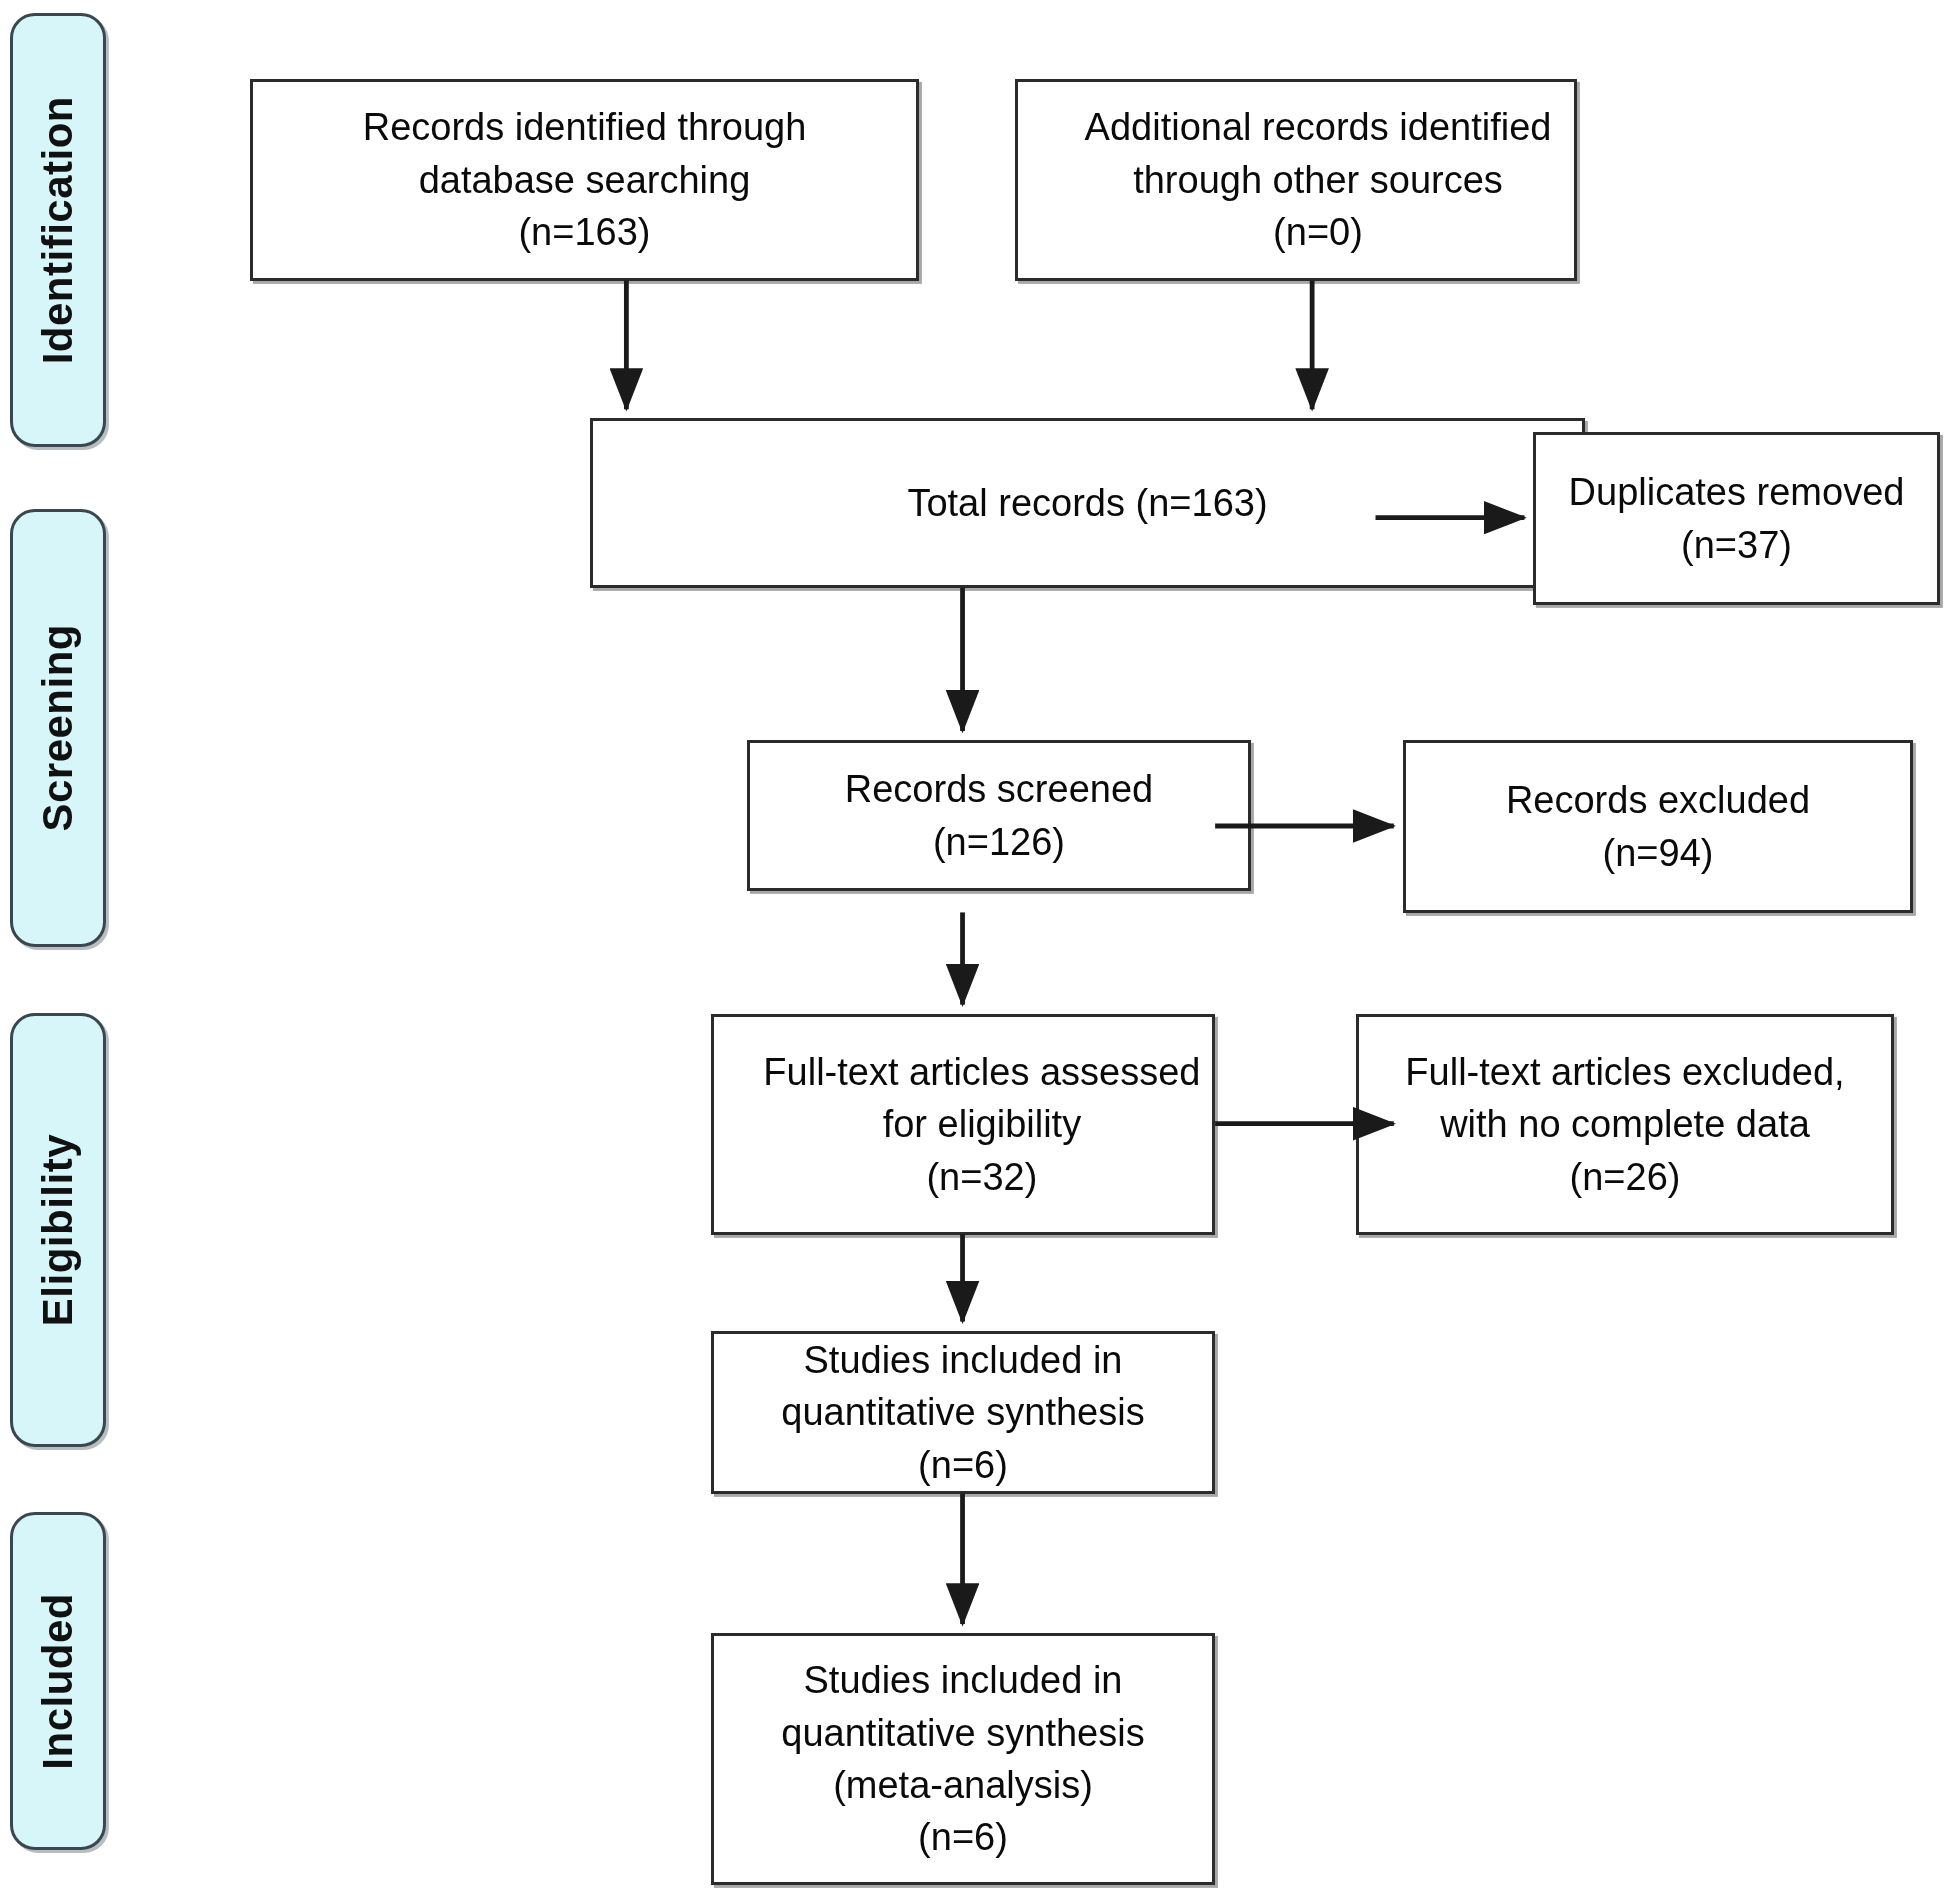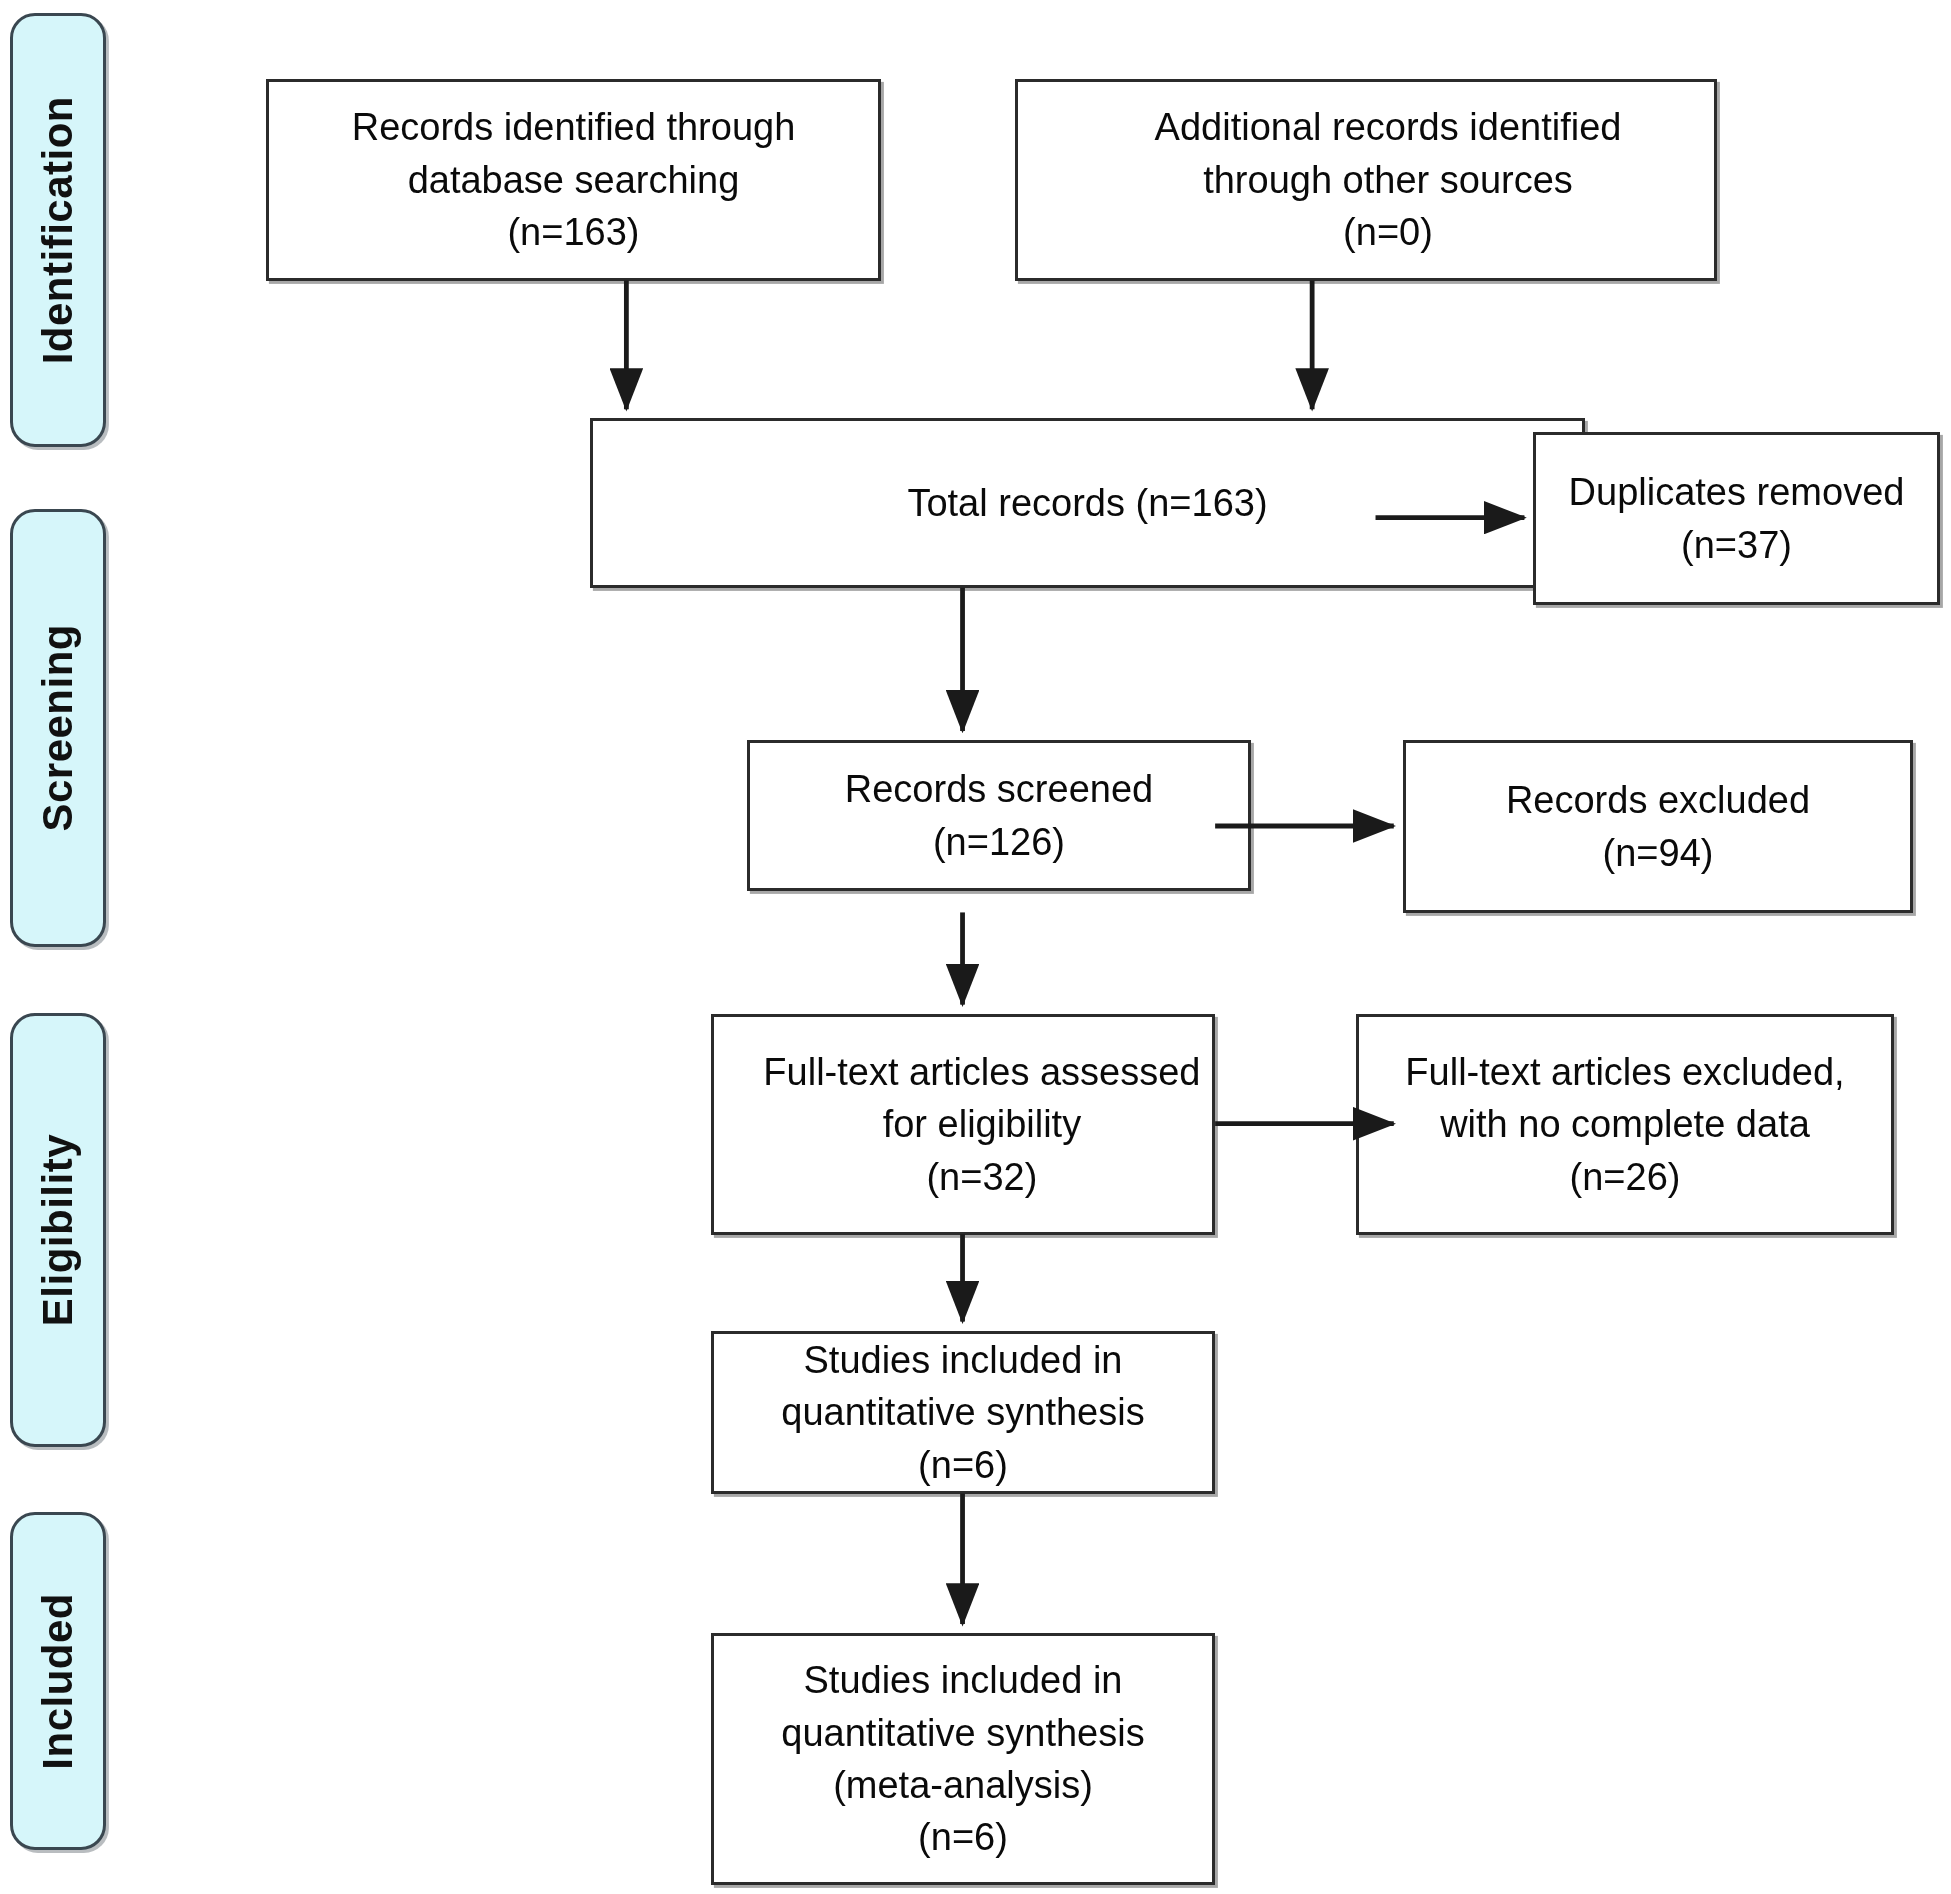--- a/index.html
+++ b/index.html
@@ -84,27 +84,27 @@
   </div>
 
   <div class="stage-pill" style="left:9.6px; top:1013px; width:96px; height:434px;">
     <span class="stage-label">Eligibility</span>
   </div>
 
   <div class="stage-pill" style="left:9.6px; top:1512px; width:96px; height:338px;">
     <span class="stage-label">Included</span>
   </div>
 
-  <div class="flow-box" style="left:266px; top:79px; width:615px; height:202px;align-items:center;">
+  <div class="flow-box" style="left:250px; top:79px; width:669px; height:202px;align-items:center;">
     <span class="box-text">Records identified through
 database searching
 (n=163)</span>
   </div>
 
-  <div class="flow-box" style="left:1015px; top:79px; width:702px; height:202px;padding-left:44px;">
+  <div class="flow-box" style="left:1015px; top:79px; width:562px; height:202px;padding-left:44px;">
     <span class="box-text">Additional records identified
 through other sources
 (n=0)</span>
   </div>
 
   <div class="flow-box" style="left:550px; top:418px; width:995px; height:170px;margin-left:40px;">
     <span class="box-text">Total records (n=163)</span>
   </div>
 
   <div class="flow-box" style="left:1533px; top:432px; width:407px; height:173px;">

